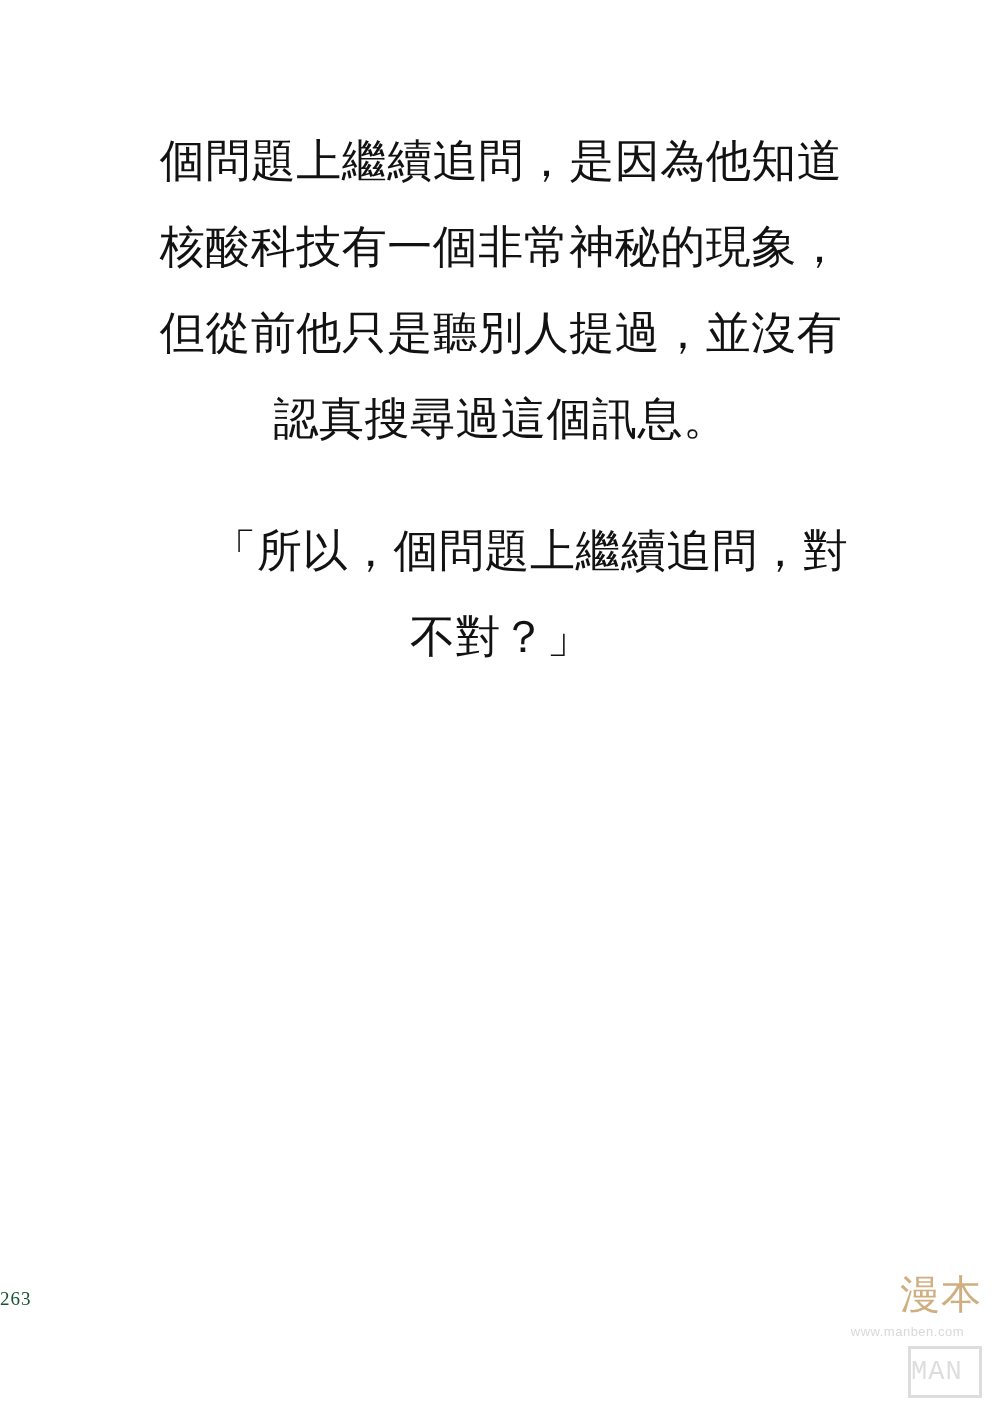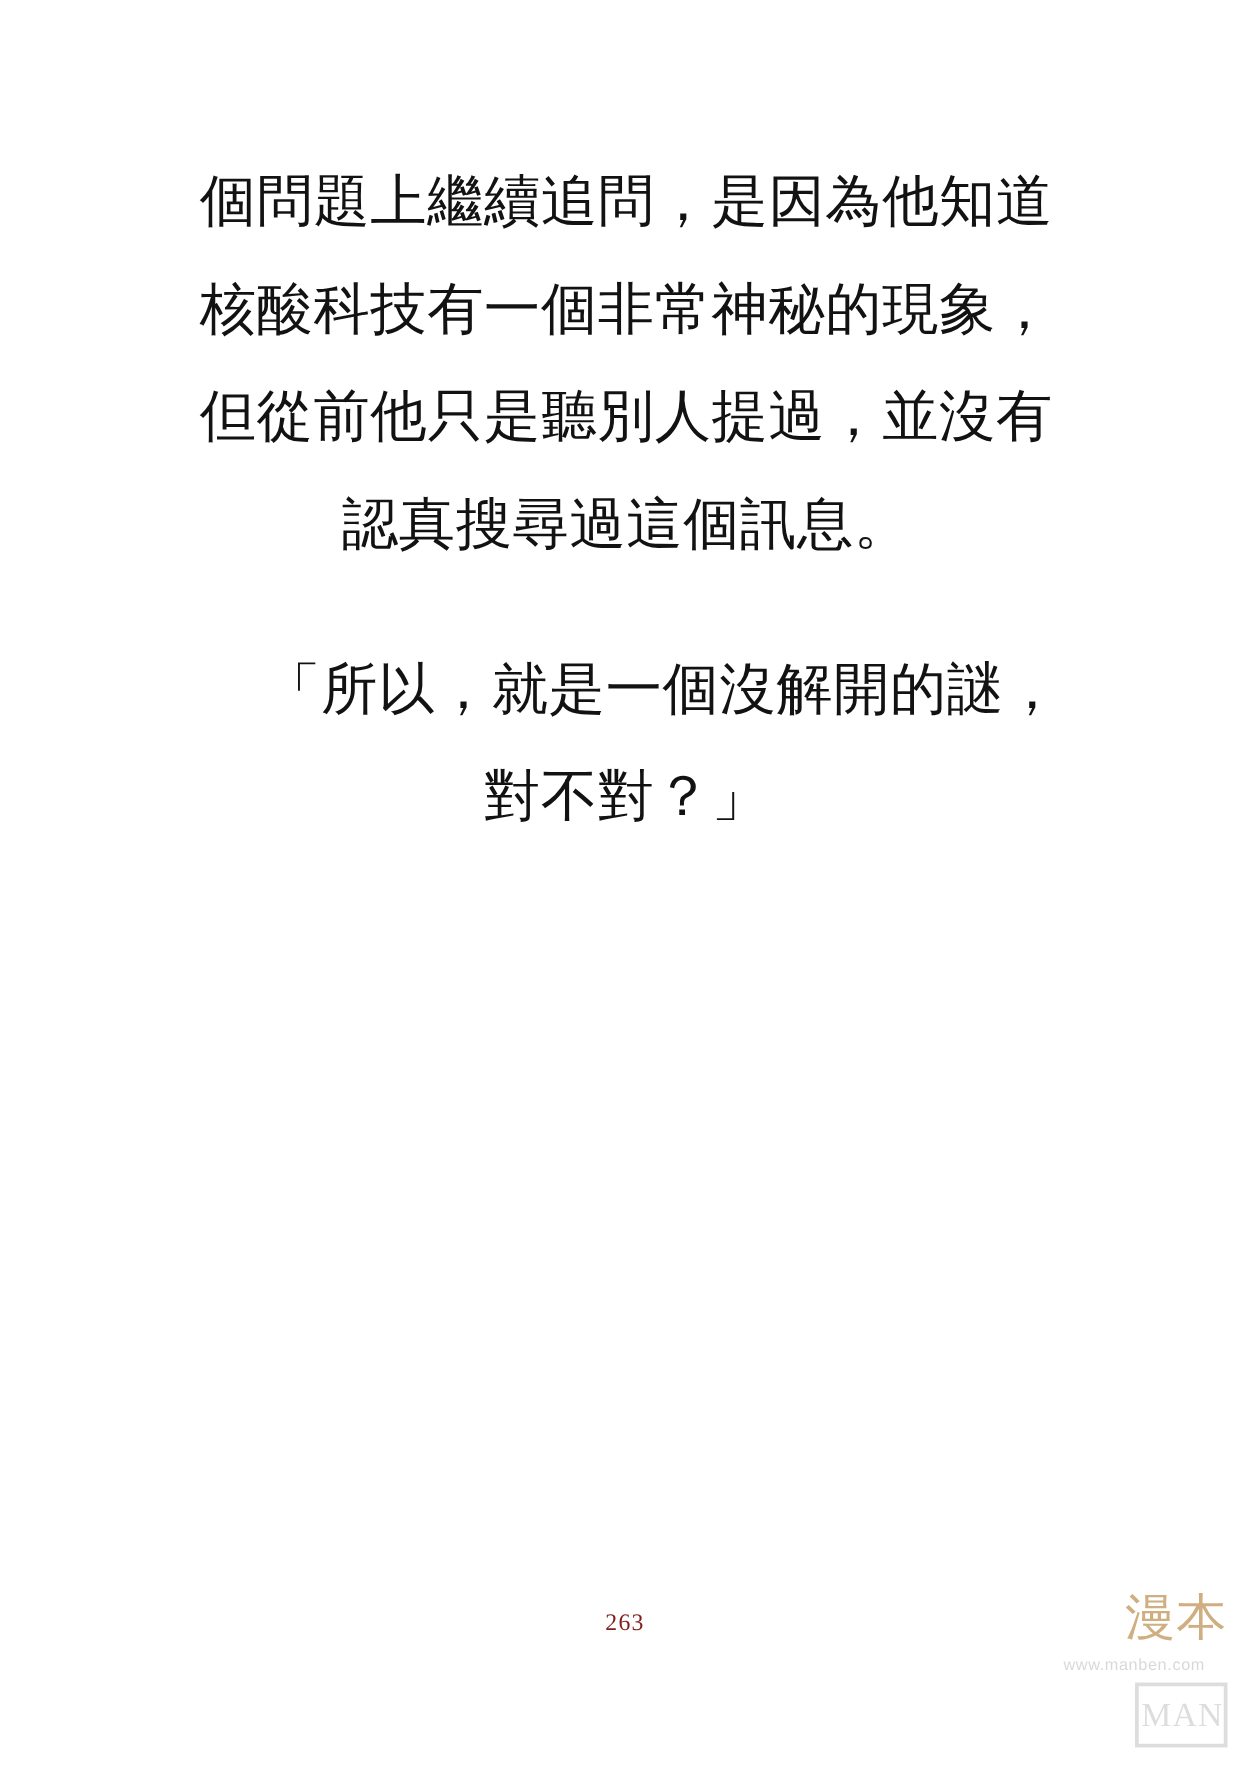--- a/index.html
+++ b/index.html
@@ -48,24 +48,24 @@
 
   .para.indent {
     text-indent: 58px;
   }
 
   .page-number {
     position: absolute;
     left: 0;
     top: 1288px;
     width: 1000px;
-    text-align: center;
+    text-align: left;
     font-size: 19px;
     font-family: "Liberation Serif", serif;
-    color: #7f1d1d;
+    color: #14532d;
     letter-spacing: 1px;
   }
 
   
   .watermark {
     position: absolute;
     right: 18px;
     bottom: 16px;
     width: 92px;
     height: 126px;
@@ -98,33 +98,33 @@
     position: absolute;
     right: 0;
     bottom: 0;
     width: 74px;
     height: 52px;
     border: 3px solid #bdbdbd;
     box-sizing: border-box;
     color: #bdbdbd;
     font-size: 27px;
     line-height: 46px;
-    text-align: right;
-    font-family: Liberation Serif, serif;
+    text-align: left;
+    font-family: Liberation Mono, monospace;
     letter-spacing: 1px;
   }
 </style>
 </head>
 <body>
 
 <div class="page">
 
   <div class="text-body">
     <p class="para">個問題上繼續追問，是因為他知道核酸科技有一個非常神秘的現象，但從前他只是聽別人提過，並沒有認真搜尋過這個訊息。</p>
-    <p class="para indent">「所以，就是一個沒解開的謎，對不對？」</p>
+    <p class="para indent">「所以，個問題上繼續追問，對不對？」</p>
   </div>
 
   <div class="page-number">263</div>
 
   <div class="watermark">
     <div class="wm-glyphs">漫本</div>
     <div class="wm-url">www.manben.com</div>
     <div class="wm-box">MAN</div>
   </div>
 

